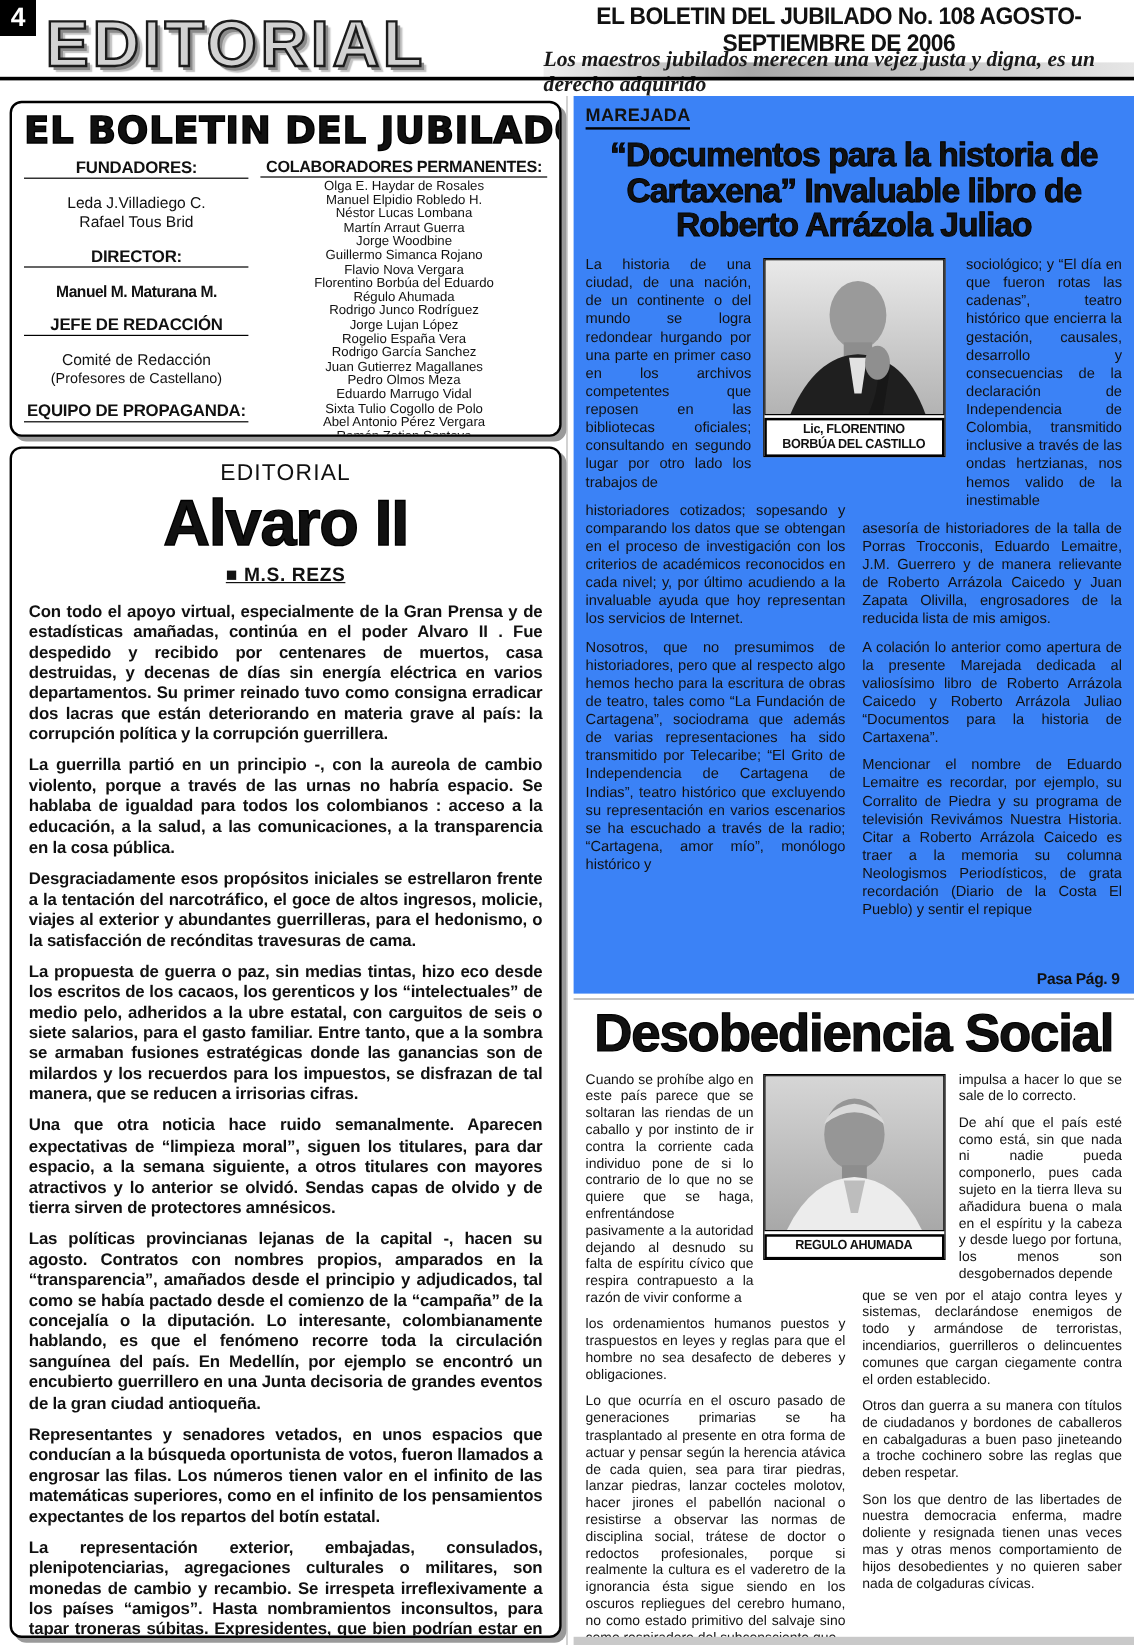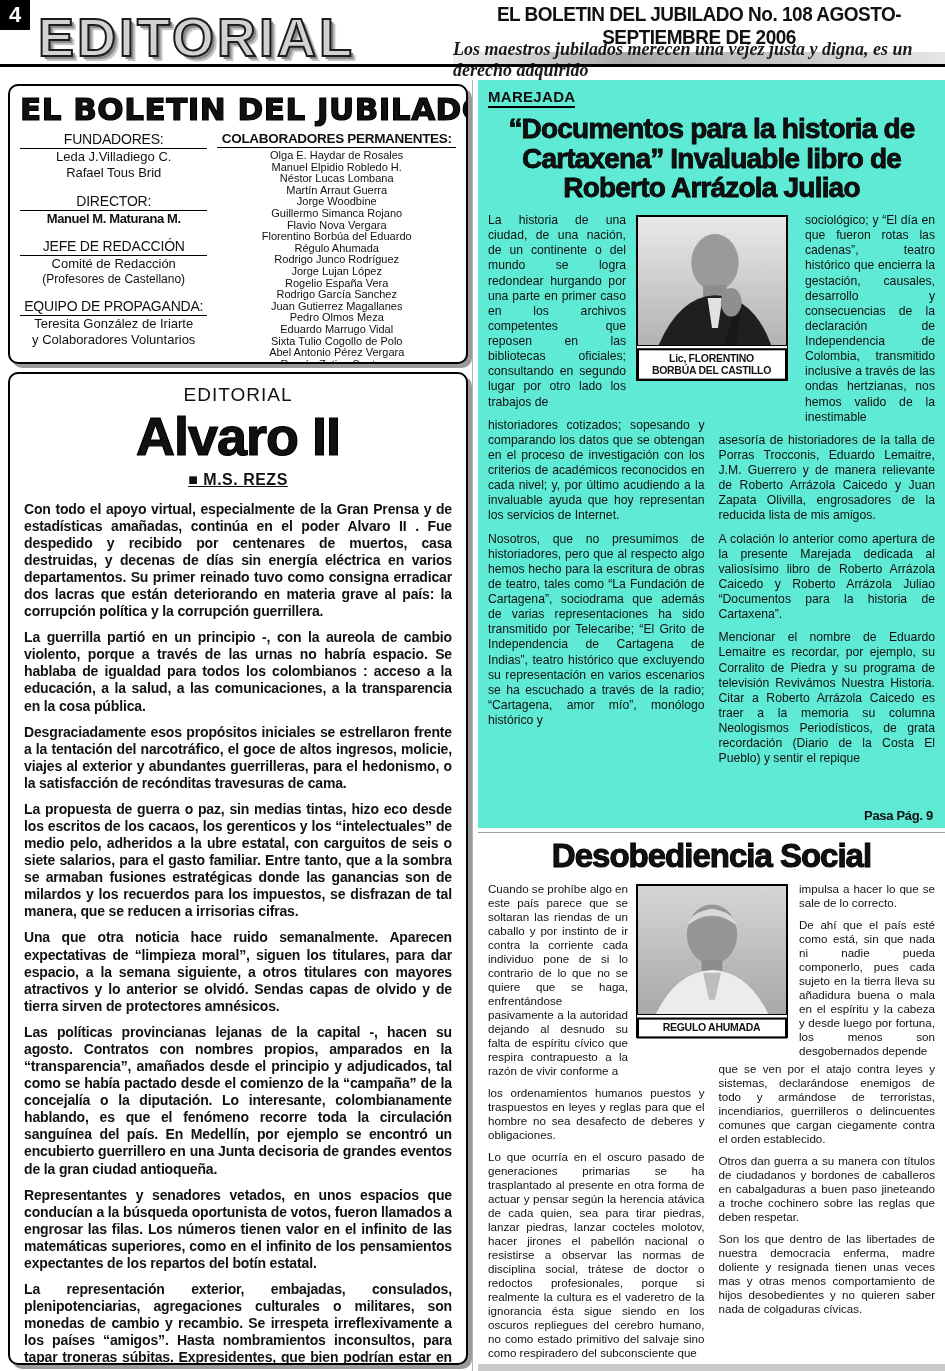--- a/index.html
+++ b/index.html
@@ -47,22 +47,22 @@
   .mast-title{
     text-align:center;font-family:"DejaVu Sans",sans-serif;font-weight:bold;
     font-size:31px;line-height:36px;letter-spacing:0.5px;-webkit-text-stroke:1.2px #000;
     white-space:nowrap;
   }
   .mast-cols{display:flex;gap:10px;margin-top:4px;}
   .mast-left{width:44%;text-align:center;}
   .mast-right{width:56%;text-align:center;}
   .mh-section{margin-bottom:11px;}
   .mh-heading{
-    display:block;font-weight:normal;font-size:14px;letter-spacing:-0.2px;
-    border-bottom:1.5px solid #000;padding-bottom:1px;margin-bottom:0;
+    display:block;font-weight:bold;font-size:14px;letter-spacing:-0.2px;
+    border-bottom:1.5px solid #000;padding-bottom:1px;margin-bottom:12px;
   }
   .mh-line{font-size:13px;line-height:1.25;}
   .mh-line.small{font-size:12px;}
   .mh-line.heavy{font-weight:bold;letter-spacing:-0.4px;transform:scaleY(1.05);}
   .collab-heading{
     display:block;font-weight:bold;font-size:13.5px;letter-spacing:-0.3px;
     border-bottom:1.5px solid #000;padding-bottom:1px;margin-bottom:2px;white-space:nowrap;
   }
   .collab-list div{font-size:11px;line-height:11.6px;}
 
@@ -78,21 +78,21 @@
     text-decoration:underline;margin-bottom:12px;
   }
   .edit-text p{
     margin:0 0 9px 0;font-size:14px;font-weight:bold;line-height:1.22;
     text-align:justify;letter-spacing:-0.15px;
   }
 
   
   .right-col{position:absolute;left:478px;top:80px;width:467px;height:1291px;}
   .marejada{
-    background:#5eead4;height:748px;box-sizing:border-box;
+    background:#3b82f6;height:748px;box-sizing:border-box;
     padding:8px 10px 26px 10px;position:relative;overflow:hidden;
   }
   .kicker{
     display:inline-block;font-weight:bold;font-size:15px;letter-spacing:0.3px;
     border-bottom:2px solid #000;padding-bottom:1px;margin-bottom:4px;
   }
   .headline{
     text-align:center;font-weight:bold;font-size:28px;line-height:1.06;
     letter-spacing:-0.8px;-webkit-text-stroke:0.8px #000;margin:2px 0 10px 0;
   }
@@ -115,21 +115,21 @@
     transform:scaleY(1.05);
   }
   .pasa{
     position:absolute;right:12px;bottom:5px;font-weight:bold;font-size:13px;
     letter-spacing:-0.3px;
     padding-left:17px;
   }
   .section-divider{height:1px;background:#9f9f9f;margin:4px 0;}
   .desob{height:528px;box-sizing:border-box;padding:2px 10px;position:relative;overflow:hidden;}
   .desob-headline{
-    text-align:center;font-weight:bold;font-size:33px;letter-spacing:-1px;
+    text-align:center;font-weight:bold;font-size:44px;letter-spacing:-1px;
     -webkit-text-stroke:1px #000;line-height:1.05;margin:0 0 8px 0;
   }
   .desob .art-body{font-size:11.6px;line-height:1.21;}
   .desob .col1 .beside{width:140px;min-height:180px;}
   .desob .col2 .beside{width:136px;min-height:180px;margin-left:auto;}
   .bottom-strip{position:absolute;left:478px;bottom:0;width:467px;height:7px;background:#c9c9c9;}
 </style>
 </head>
 <body>
 

